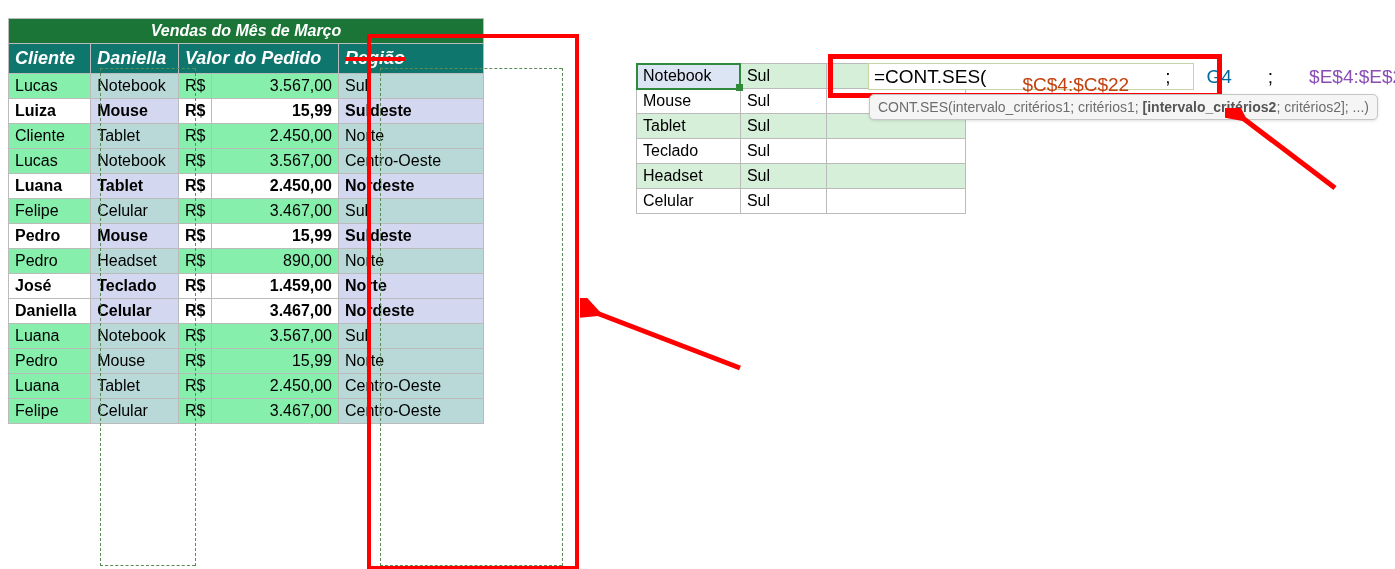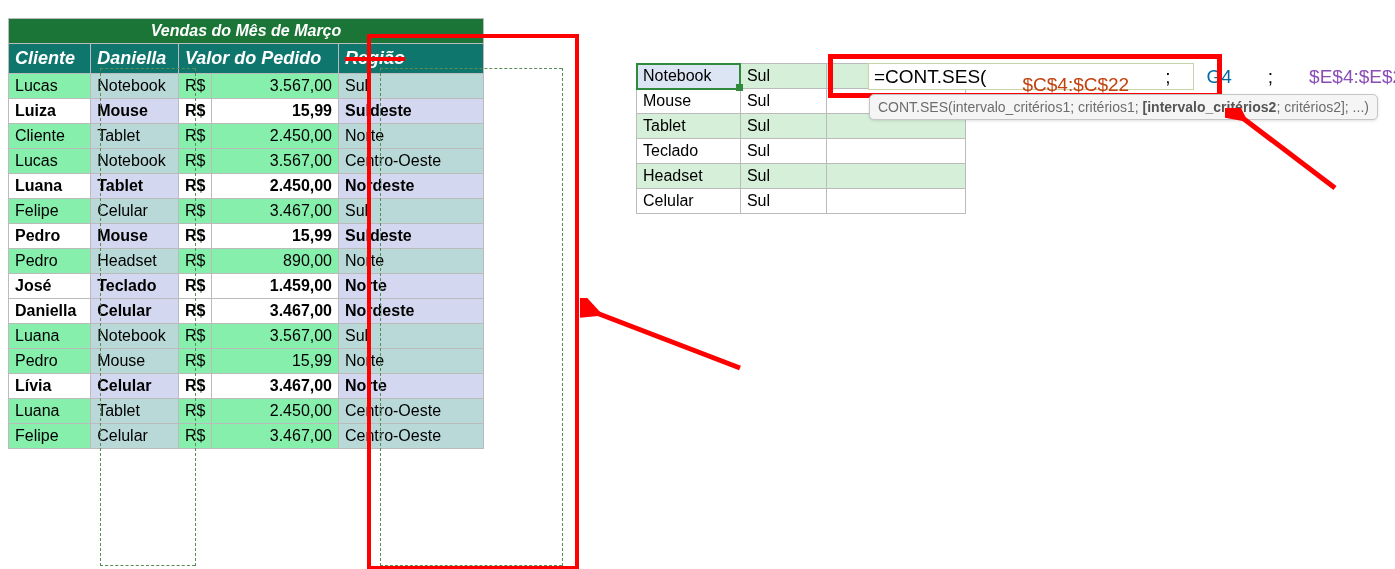--- a/index.html
+++ b/index.html
@@ -276,27 +276,20 @@
         <td class="col-produto sel-col-b">Notebook</td>
         <td class="col-valor-sym">R$</td>
         <td class="col-valor-num">3.567,00</td>
         <td class="col-regiao sel-col-e">Sul</td>
       </tr>
       <tr class="row-even">
         <td class="col-cliente">Pedro</td>
         <td class="col-produto sel-col-b">Mouse</td>
         <td class="col-valor-sym">R$</td>
         <td class="col-valor-num">15,99</td>
-        <td class="col-regiao sel-col-e">Norte</td>
-      </tr>
-      <tr class="row-odd">
-        <td class="col-cliente">Lívia</td>
-        <td class="col-produto sel-col-b">Celular</td>
-        <td class="col-valor-sym">R$</td>
-        <td class="col-valor-num">3.467,00</td>
         <td class="col-regiao sel-col-e">Norte</td>
       </tr>
       <tr class="row-even">
         <td class="col-cliente">Luana</td>
         <td class="col-produto sel-col-b">Tablet</td>
         <td class="col-valor-sym">R$</td>
         <td class="col-valor-num">2.450,00</td>
         <td class="col-regiao sel-col-e">Centro-Oeste</td>
       </tr>
       <tr class="row-even">

